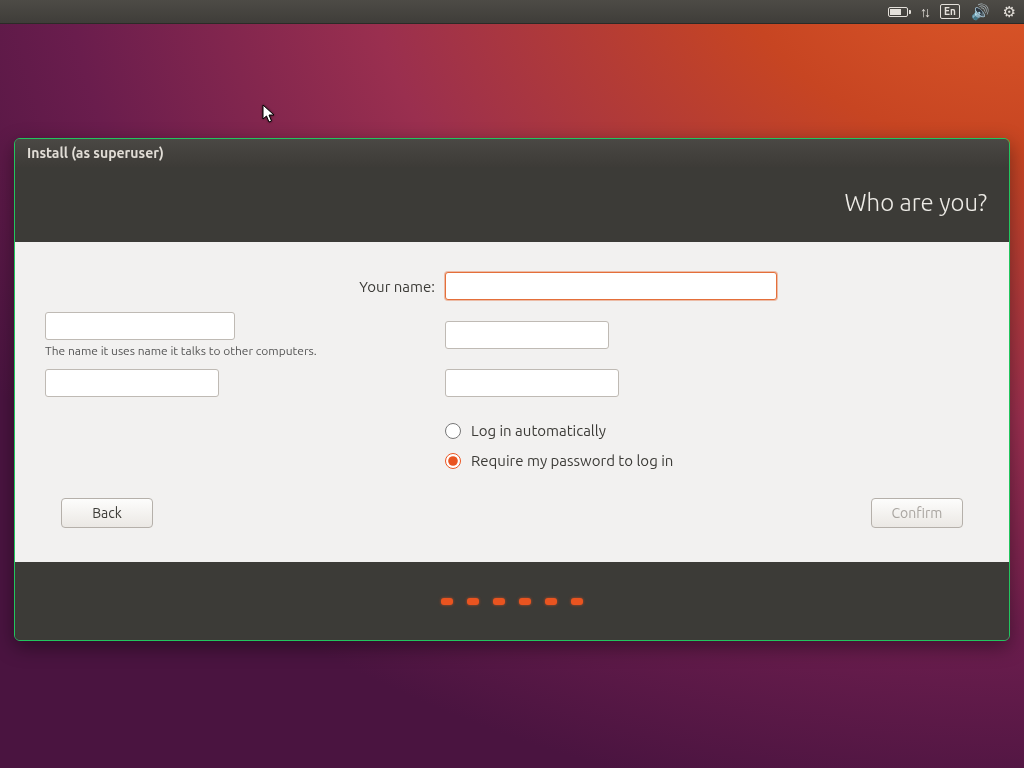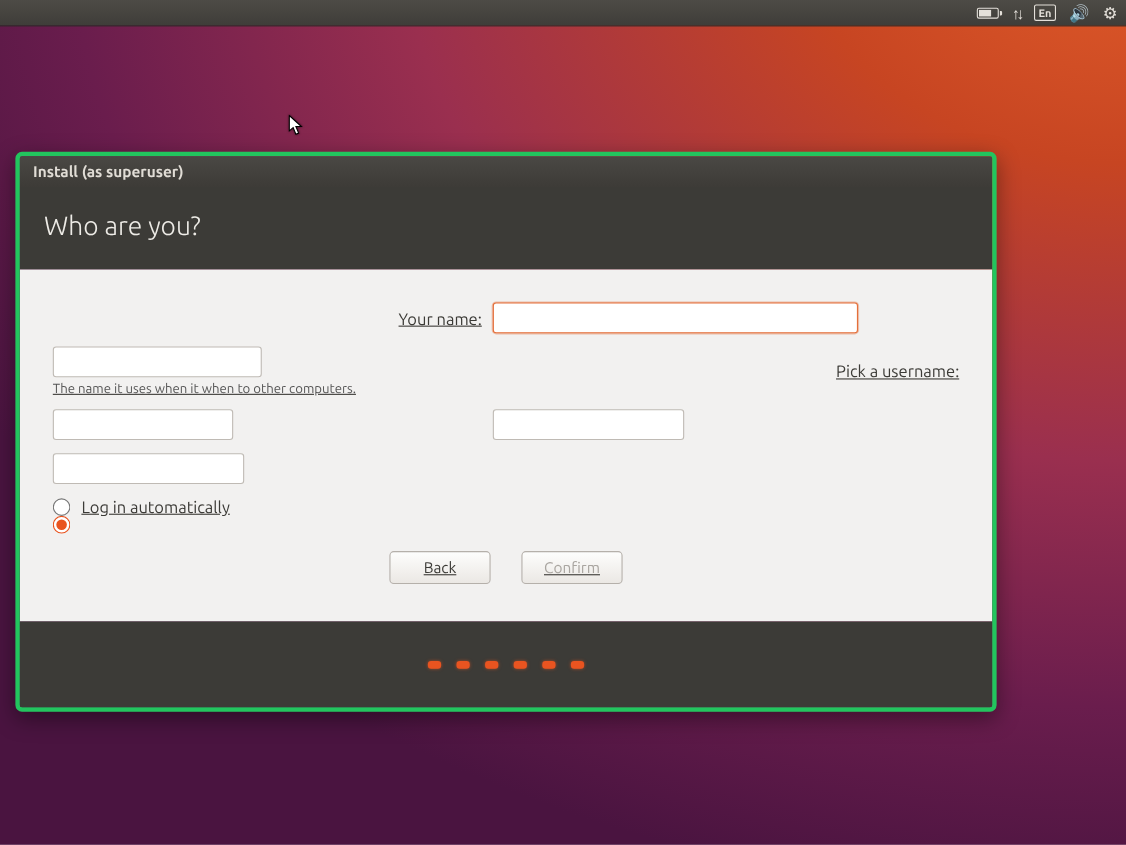--- a/index.html
+++ b/index.html
@@ -50,50 +50,50 @@
   font-size: 10px; font-weight: bold;
   padding: 0 3px; line-height: 13px; text-align: right;
 }
 
 .vol-icon { font-size: 15px; }
 .gear-icon { font-size: 15px; }
 
 .installer-window {
   position: absolute;
   left: 14px; top: 138px;
-  width: 892px;
-  border: 4px solid #22c55e;
+  width: 996px;
+  border: 1px solid #22c55e;
   border-radius: 6px 6px 6px 6px;
   overflow: hidden;
   box-shadow: 0 6px 20px rgba(0,0,0,0.4);
 }
 
 .titlebar {
   height: 28px;
   background: linear-gradient(to bottom, #4a4844 0%, #3d3b37 100%);
   color: #e1ddd6;
   font-size: 14px;
   font-weight: bold;
   display: flex; align-items: center;
   padding: 0 12px;
 }
 
 .header-area {
   background: #3c3b37;
   color: #eeece7;
   padding: 22px 22px 26px 22px;
+  text-align: right;
 }
 .header-area h1 { font-size: 24px; font-weight: 300; }
 
 .content-area {
   background: #f2f1f0;
   padding: 30px 30px 18px 30px;
   color: #3c3b37;
   font-size: 15px;
-  text-decoration: underline;
 }
 
 .form-grid {
   display: grid;
   grid-template-columns: 390px 1fr;
   column-gap: 10px;
   row-gap: 12px;
   align-items: center;
 }
 .form-grid .lbl { text-align: right; color: #3c3b37; }
@@ -114,31 +114,31 @@
   border: 1px solid #e46f3a;
   box-shadow: 0 0 0 1px rgba(228,111,58,0.4);
 }
 .input-name { width: 332px; }
 .input-comp { width: 190px; }
 .input-user { width: 164px; }
 .input-pass { width: 174px; }
 
 .radio-row, .check-row {
   display: flex; align-items: center; gap: 10px;
-  margin: 0 0;
+  margin: 13px 0;
 }
 .radio-row input[type="radio"], .check-row input[type="checkbox"] {
   width: 16px; height: 16px;
   accent-color: #e95420;
 }
 .check-row { margin-left: 24px; }
 
 .button-bar {
   display: flex;
-  justify-content: center;
+  justify-content: space-between;
   gap: 28px;
   padding: 16px 16px 16px 16px;
 }
 .btn {
   min-width: 92px;
   height: 30px;
   border: 1px solid #b5b0aa;
   background: linear-gradient(to bottom, #fdfdfc, #ebe8e4);
   border-radius: 4px;
   font-size: 14px;
@@ -201,44 +201,44 @@
   <div class="content-area">
     <div class="form-grid">
 
       <div class="lbl">Your name:</div>
       <div class="fld">
         <input type="text" class="input-name focused-orange" value="" style="">
       </div>
 
       <div class="fld">
         <input type="text" class="input-comp" value="" style="">
-        <div class="hint">The name it uses when it when to other computers.</div>
-      </div>
-
-      <div class="lbl">Pick a username:</div>
+        <div class="hint">The name it uses name it talks to other computers.</div>
+      </div>
+
       <div class="fld">
         <input type="text" class="input-user" value="" style="">
       </div>
 
       <div class="fld">
         <input type="password" class="input-pass" value="" style="">
       </div>
 
       <div class="fld">
         <input type="password" class="input-pass" value="" style="">
       </div>
 
       <div></div>
       <div class="fld">
         <label class="radio-row">
           <input type="radio" name="loginmode" style="">
           <span>Log in automatically</span>
         </label>
         <label class="radio-row">
           <input type="radio" name="loginmode" checked="" style="">
+          <span>Require my password to log in</span>
         </label>
       </div>
 
     </div>
 
     <div class="button-bar">
       <button class="btn">Back</button>
       <button class="btn" disabled="">Confirm</button>
     </div>
   </div>

